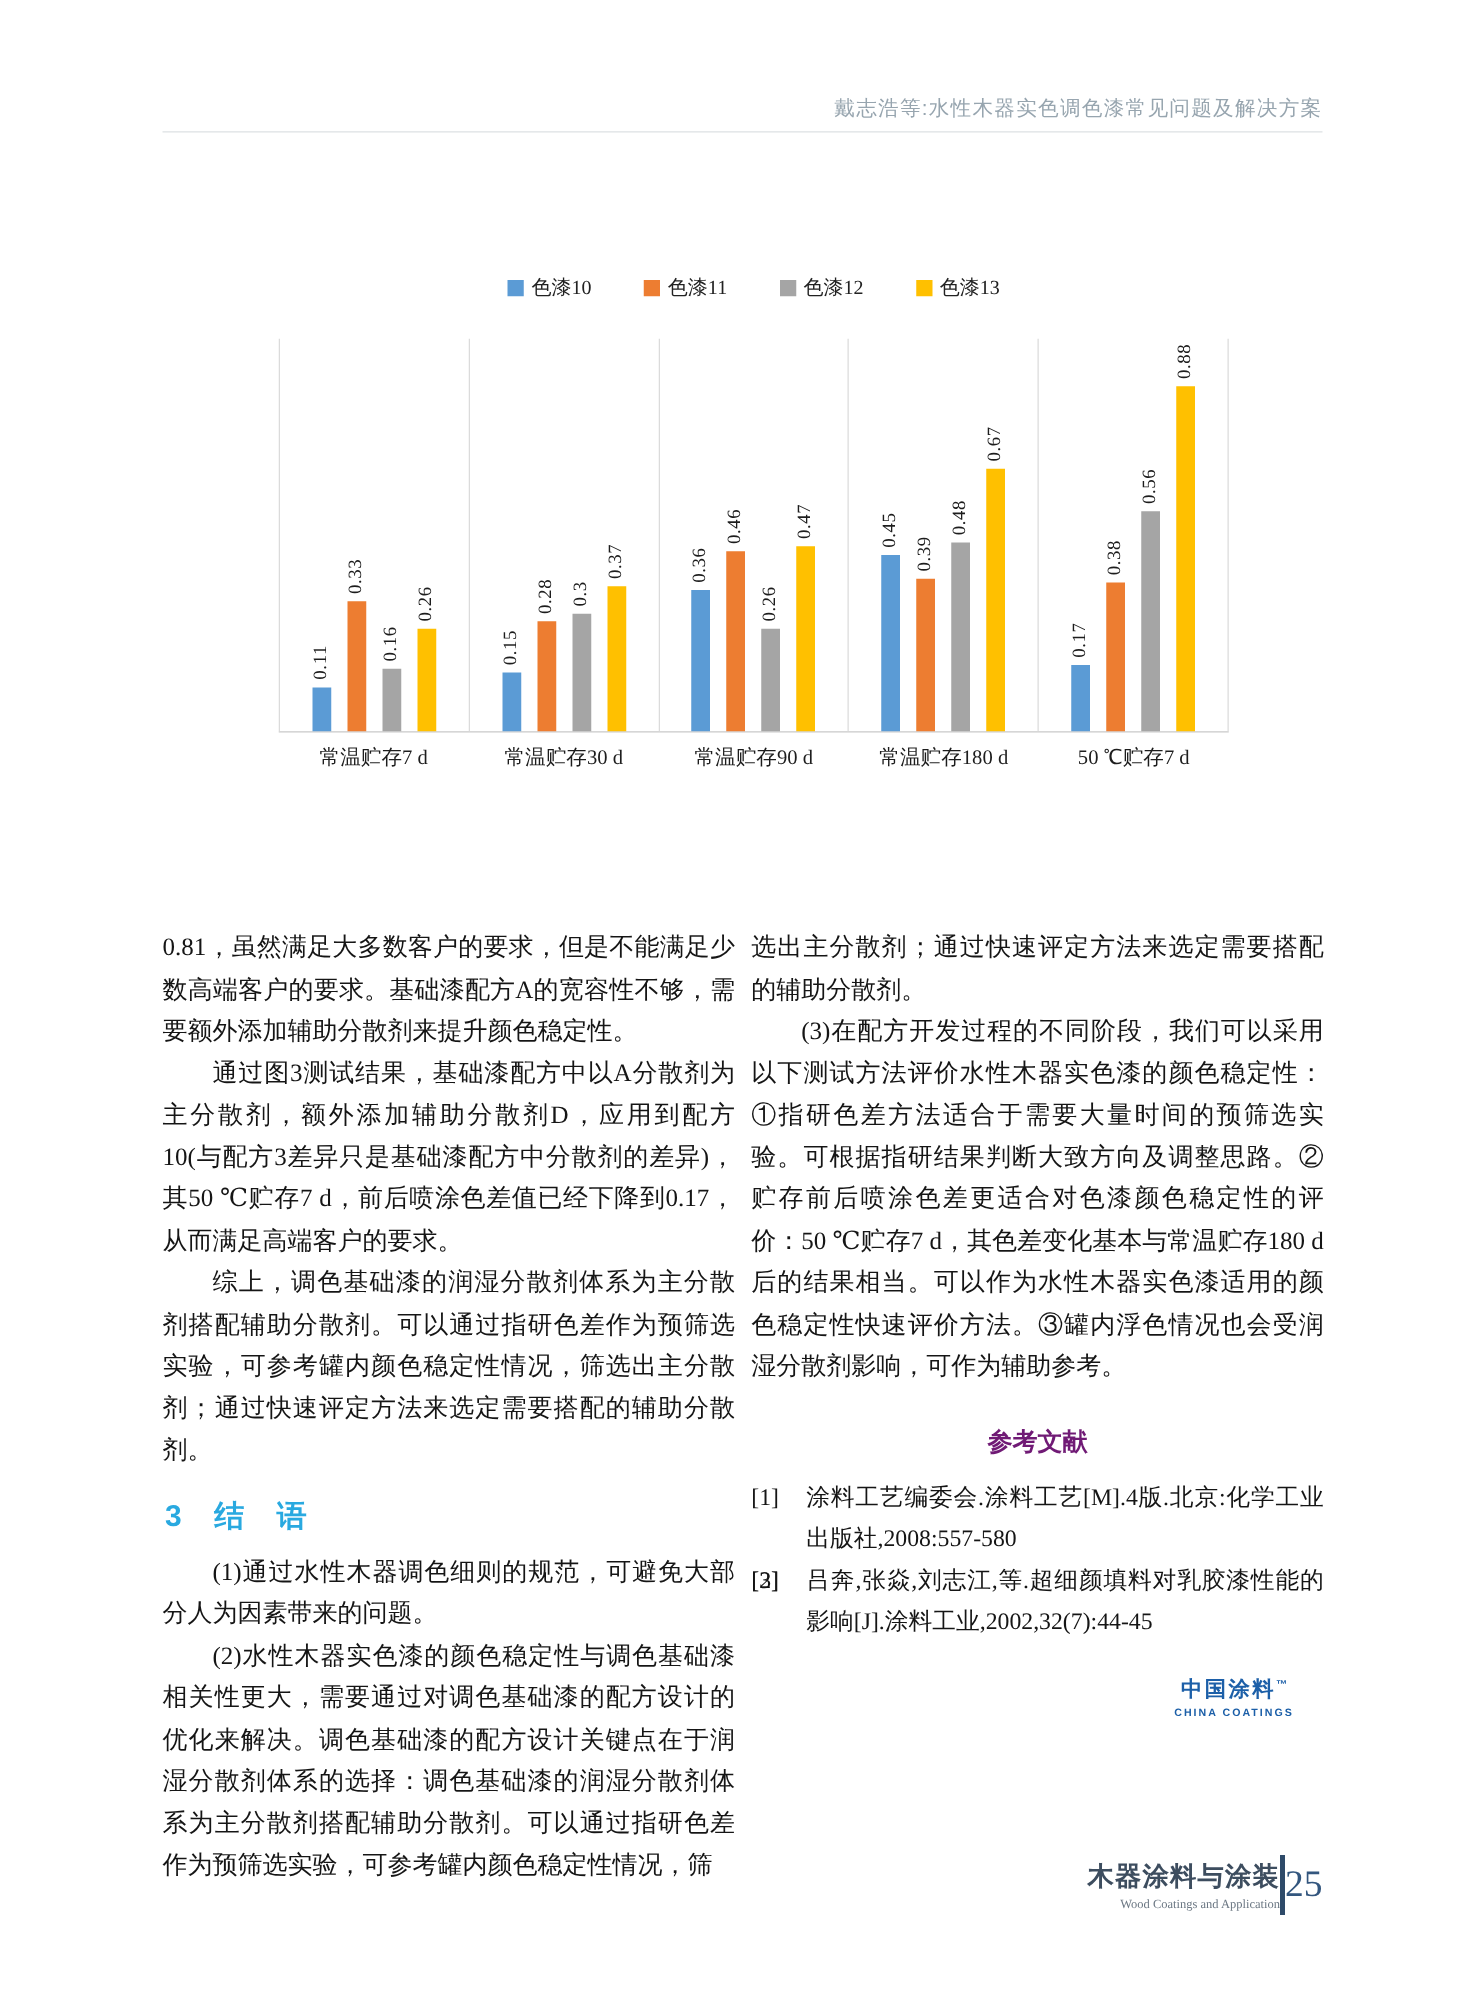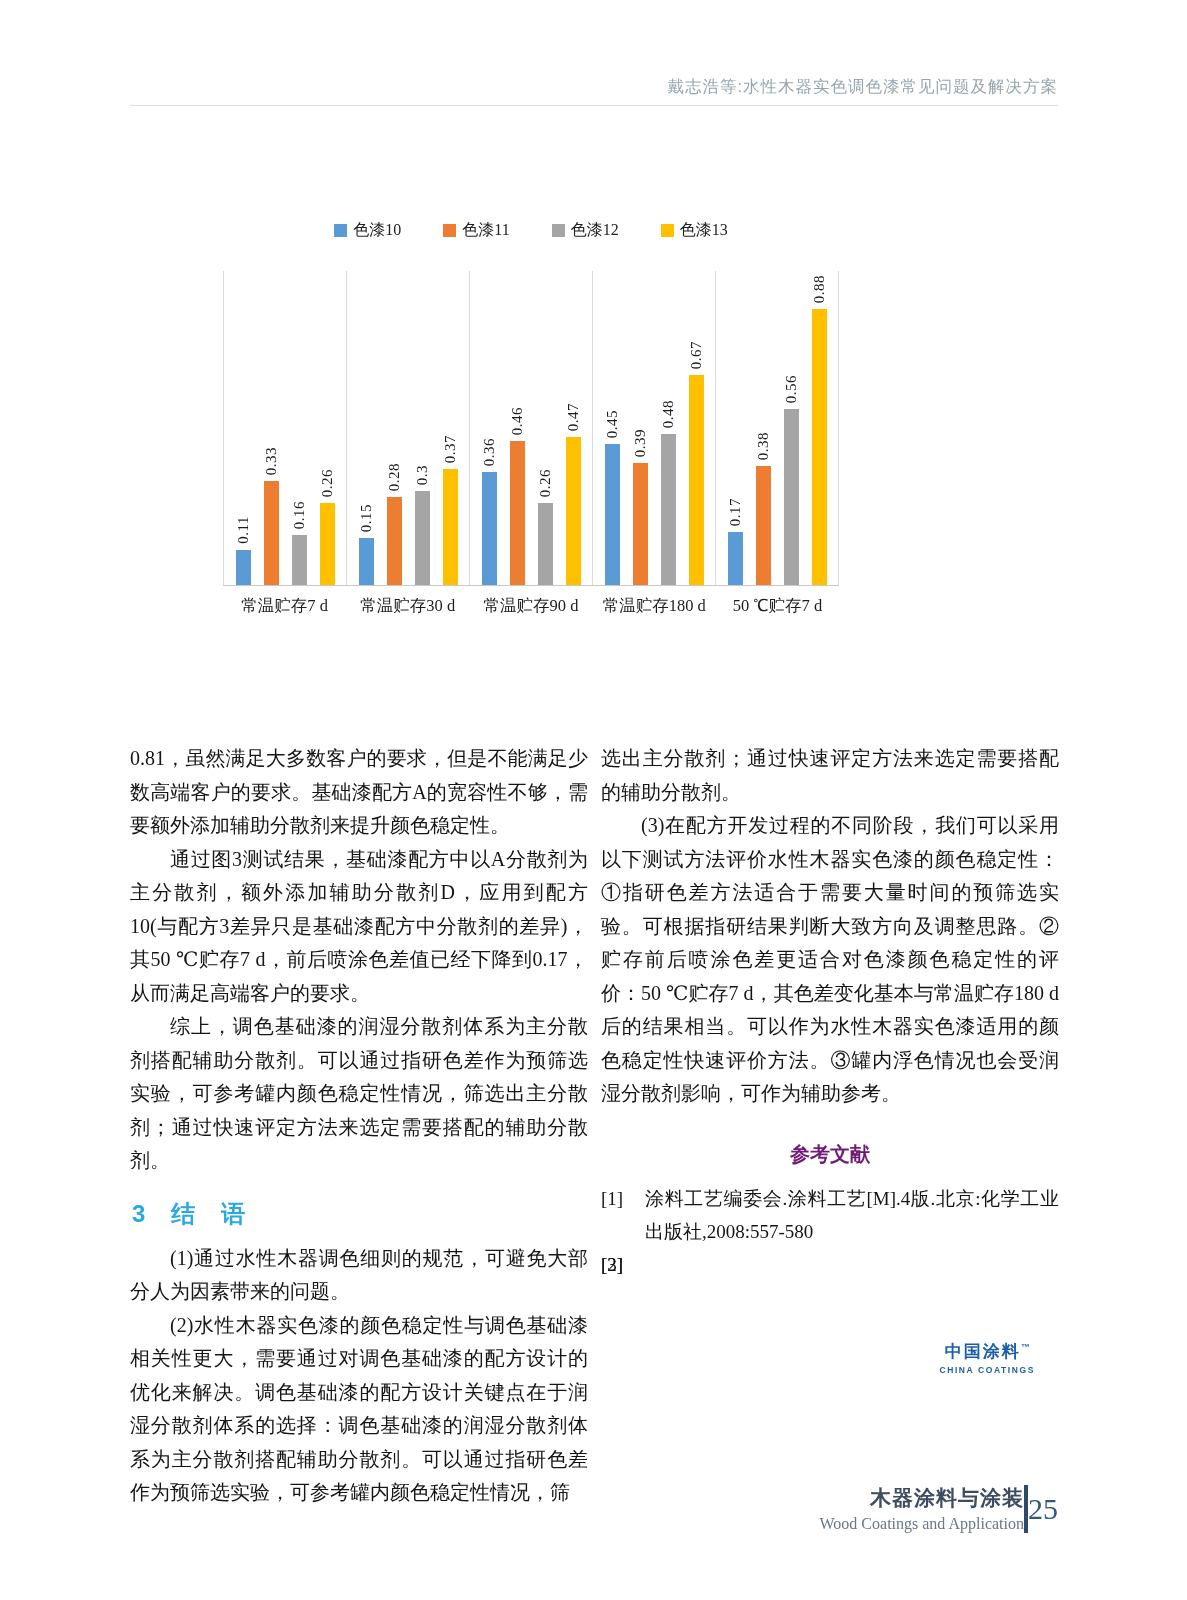--- a/index.html
+++ b/index.html
@@ -5,21 +5,21 @@
   html,body{margin:0;padding:0;background:#fff;}
   .page{position:relative;width:1187px;height:1600px;background:#fff;margin:0 auto;overflow:hidden;
         font-family:"Liberation Serif","DejaVu Serif",serif;color:#151515;}
 
   
   .header-text{position:absolute;top:76px;right:129px;font:16.5px "Liberation Sans",sans-serif;
                color:#97A5AF;letter-spacing:1px;}
   .header-rule{position:absolute;top:105px;left:130px;right:129px;height:1px;background:#DDE1E4;}
 
   
-  .chart-wrap{position:absolute;left:223px;top:220px;width:616px;}
+  .chart-wrap{position:absolute;left:223px;top:220px;width:760px;}
   .chart-legend{display:flex;justify-content:center;gap:42px;margin-bottom:30px;}
   .legend-item{display:flex;align-items:center;gap:6px;font:16px "Liberation Serif",serif;color:#222;}
   .legend-swatch{width:13px;height:13px;display:inline-block;}
   .chart-plot{display:flex;height:314px;border-bottom:1px solid #C9C9C9;}
   .chart-group{flex:1;display:flex;align-items:flex-end;justify-content:center;gap:11px;
                border-left:1px solid #DBDBDB;}
   .chart-group:last-child{border-right:1px solid #DBDBDB;}
   .bar-wrap{display:flex;flex-direction:column;align-items:center;}
   .bar-value{writing-mode:vertical-rl;transform:rotate(180deg);font:15px "Liberation Serif",serif;
              color:#1d1d1d;margin-bottom:6px;letter-spacing:.5px;}
@@ -50,21 +50,21 @@
         font-family:"Liberation Sans",sans-serif;}
   .logo-zh{font-weight:bold;font-size:17px;letter-spacing:2px;}
   .logo-tm{font-size:9px;vertical-align:super;letter-spacing:0;}
   .logo-en{font-weight:bold;font-size:8.5px;letter-spacing:1.6px;margin-top:2px;}
 
   
   .footer{position:absolute;top:1484px;right:129px;display:flex;align-items:center;gap:0;}
   .footer-titles{text-align:right;}
   .footer-zh{font-family:"Liberation Sans",sans-serif;font-weight:bold;font-size:21px;
              color:#3D4D5F;letter-spacing:1px;}
-  .footer-en{font-family:"Liberation Serif",serif;font-size:16px;color:#6B7783;margin-top:3px;}
+  .footer-en{font-family:"Liberation Serif",serif;font-size:10px;color:#6B7783;margin-top:3px;}
   .footer-bar{width:4px;height:48px;background:#2E4A69;}
   .footer-page{font-family:"Liberation Serif",serif;font-size:30px;color:#33567E;}
 </style>
 </head>
 <body>
 
 <div class="page">
 
   <div class="header-text">戴志浩等:水性木器实色调色漆常见问题及解决方案</div>
   <div class="header-rule"></div>
@@ -201,21 +201,21 @@
       </div>
     <div class="col" id="col-right">
       <div id="right-paras">
           <p>选出主分散剂；通过快速评定方法来选定需要搭配的辅助分散剂。</p>
           <p class="indent">(3)在配方开发过程的不同阶段，我们可以采用以下测试方法评价水性木器实色漆的颜色稳定性：①指研色差方法适合于需要大量时间的预筛选实验。可根据指研结果判断大致方向及调整思路。②贮存前后喷涂色差更适合对色漆颜色稳定性的评价：50 ℃贮存7 d，其色差变化基本与常温贮存180 d后的结果相当。可以作为水性木器实色漆适用的颜色稳定性快速评价方法。③罐内浮色情况也会受润湿分散剂影响，可作为辅助参考。</p>
         </div>
       <div class="refs-heading">参考文献</div>
       <ul class="ref-list" id="ref-list">
           <li class="ref-item"><span class="ref-label">[1]</span><span>涂料工艺编委会.涂料工艺[M].4版.北京:化学工业出版社,2008:557-580</span></li>
           <li class="ref-item"><span class="ref-label">[2]</span></li>
-          <li class="ref-item"><span class="ref-label">[3]</span></li>
+          <li class="ref-item"><span class="ref-label">[3]</span><span>吕奔,张焱,刘志江,等.超细颜填料对乳胶漆性能的影响[J].涂料工业,2002,32(7):44-45</span></li>
         </ul>
     </div>
   </div>
 
   <div class="logo">
     <div class="logo-zh"><span>中国涂料</span><span class="logo-tm">™</span></div>
     <div class="logo-en">CHINA COATINGS</div>
   </div>
 
   <div class="footer">

